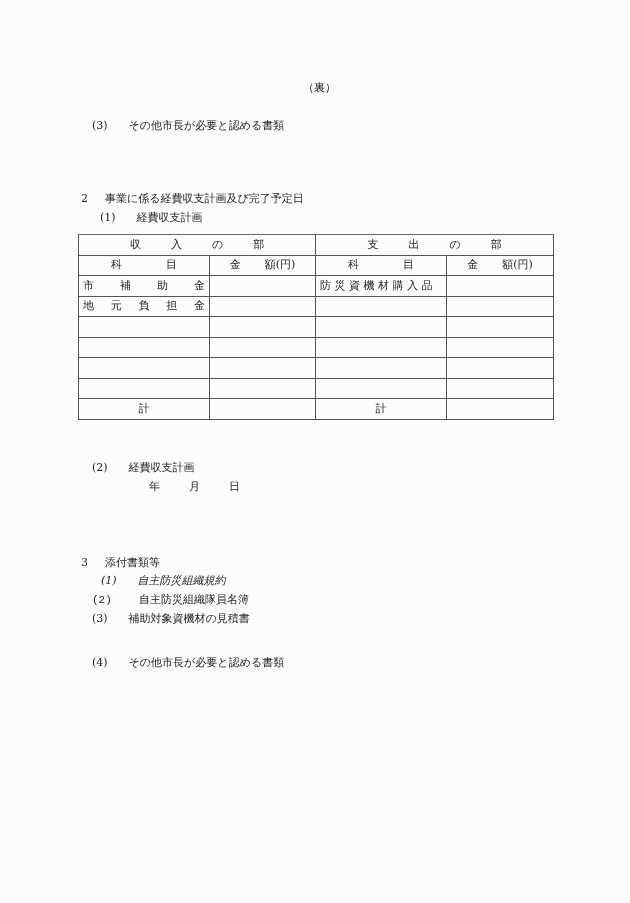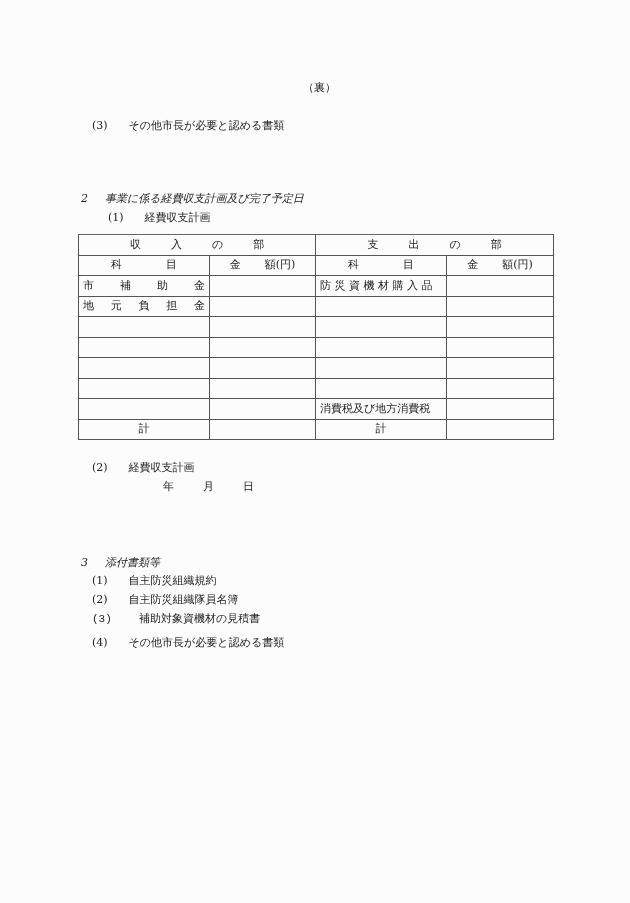--- a/index.html
+++ b/index.html
@@ -26,27 +26,27 @@
 <body>
 
 <div class="abs" style="left:303px;top:81px;">（裏）</div>
 
 <div class="abs" style="left:92px;top:119px;">
   <span>(3)</span>
   <span style="display:inline-block;width:14px;"></span>
   <span>その他市長が必要と認める書類</span>
 </div>
 
-<div class="abs" style="left:81px;top:192px;font-style:italic;">
+<div class="abs" style="left:81px;top:192px;">
   <span>2</span>
   <span style="display:inline-block;width:10px;"></span>
   <span>事業に係る経費収支計画及び完了予定日</span>
 </div>
 
-<div class="abs" style="left:108px;top:211px;text-align:right;">
+<div class="abs" style="left:100px;top:211px;text-align:right;">
   <span>(1)</span>
   <span style="display:inline-block;width:14px;"></span>
   <span>経費収支計画</span>
 </div>
 
 <table class="plan">
   <colgroup>
     <col style="width:131px">
       <col style="width:106px">
       <col style="width:131px">
@@ -142,66 +142,60 @@
     <td></td>
     <td></td>
   </tr>
   <tr>
     <td></td>
     <td></td>
     <td></td>
     <td></td>
   </tr>
   <tr>
-    <td></td>
-    <td></td>
-    <td>消費税及び地方消費税</td>
-    <td></td>
-  </tr>
-  <tr>
     <td class="c">計</td>
     <td></td>
     <td class="c">計</td>
     <td></td>
   </tr>
 </tbody>
   </table>
 
 <div class="abs" style="left:92px;top:461px;">
   <span>(2)</span>
   <span style="display:inline-block;width:14px;"></span>
   <span>経費収支計画</span>
 </div>
 
-<div class="abs" style="left:163px;top:480px;">
+<div class="abs" style="left:149px;top:480px;">
   <span>年</span>
   <span style="display:inline-block;width:22px;"></span>
   <span>月</span>
   <span style="display:inline-block;width:22px;"></span>
   <span>日</span>
 </div>
 
-<div class="abs" style="left:81px;top:556px;font-style:italic;">
+<div class="abs" style="left:81px;top:556px;">
   <span>3</span>
   <span style="display:inline-block;width:10px;"></span>
   <span>添付書類等</span>
 </div>
 
-<div class="abs" style="left:92px;top:574px;">
+<div class="abs" style="left:101px;top:574px;font-style:italic;">
   <span>(1)</span>
   <span style="display:inline-block;width:14px;"></span>
   <span>自主防災組織規約</span>
 </div>
-<div class="abs" style="left:92px;top:593px;">
+<div class="abs" style="left:92px;top:593px;font-family:Liberation Mono, monospace;">
   <span>(2)</span>
   <span style="display:inline-block;width:14px;"></span>
   <span>自主防災組織隊員名簿</span>
 </div>
-<div class="abs" style="left:92px;top:612px;font-family:Liberation Mono, monospace;">
+<div class="abs" style="left:92px;top:612px;">
   <span>(3)</span>
   <span style="display:inline-block;width:14px;"></span>
   <span>補助対象資機材の見積書</span>
 </div>
-<div class="abs" style="left:92px;top:636px;text-align:center;">
+<div class="abs" style="left:92px;top:656px;text-align:center;">
   <span>(4)</span>
   <span style="display:inline-block;width:14px;"></span>
   <span>その他市長が必要と認める書類</span>
 </div>
 
 </body></html>

